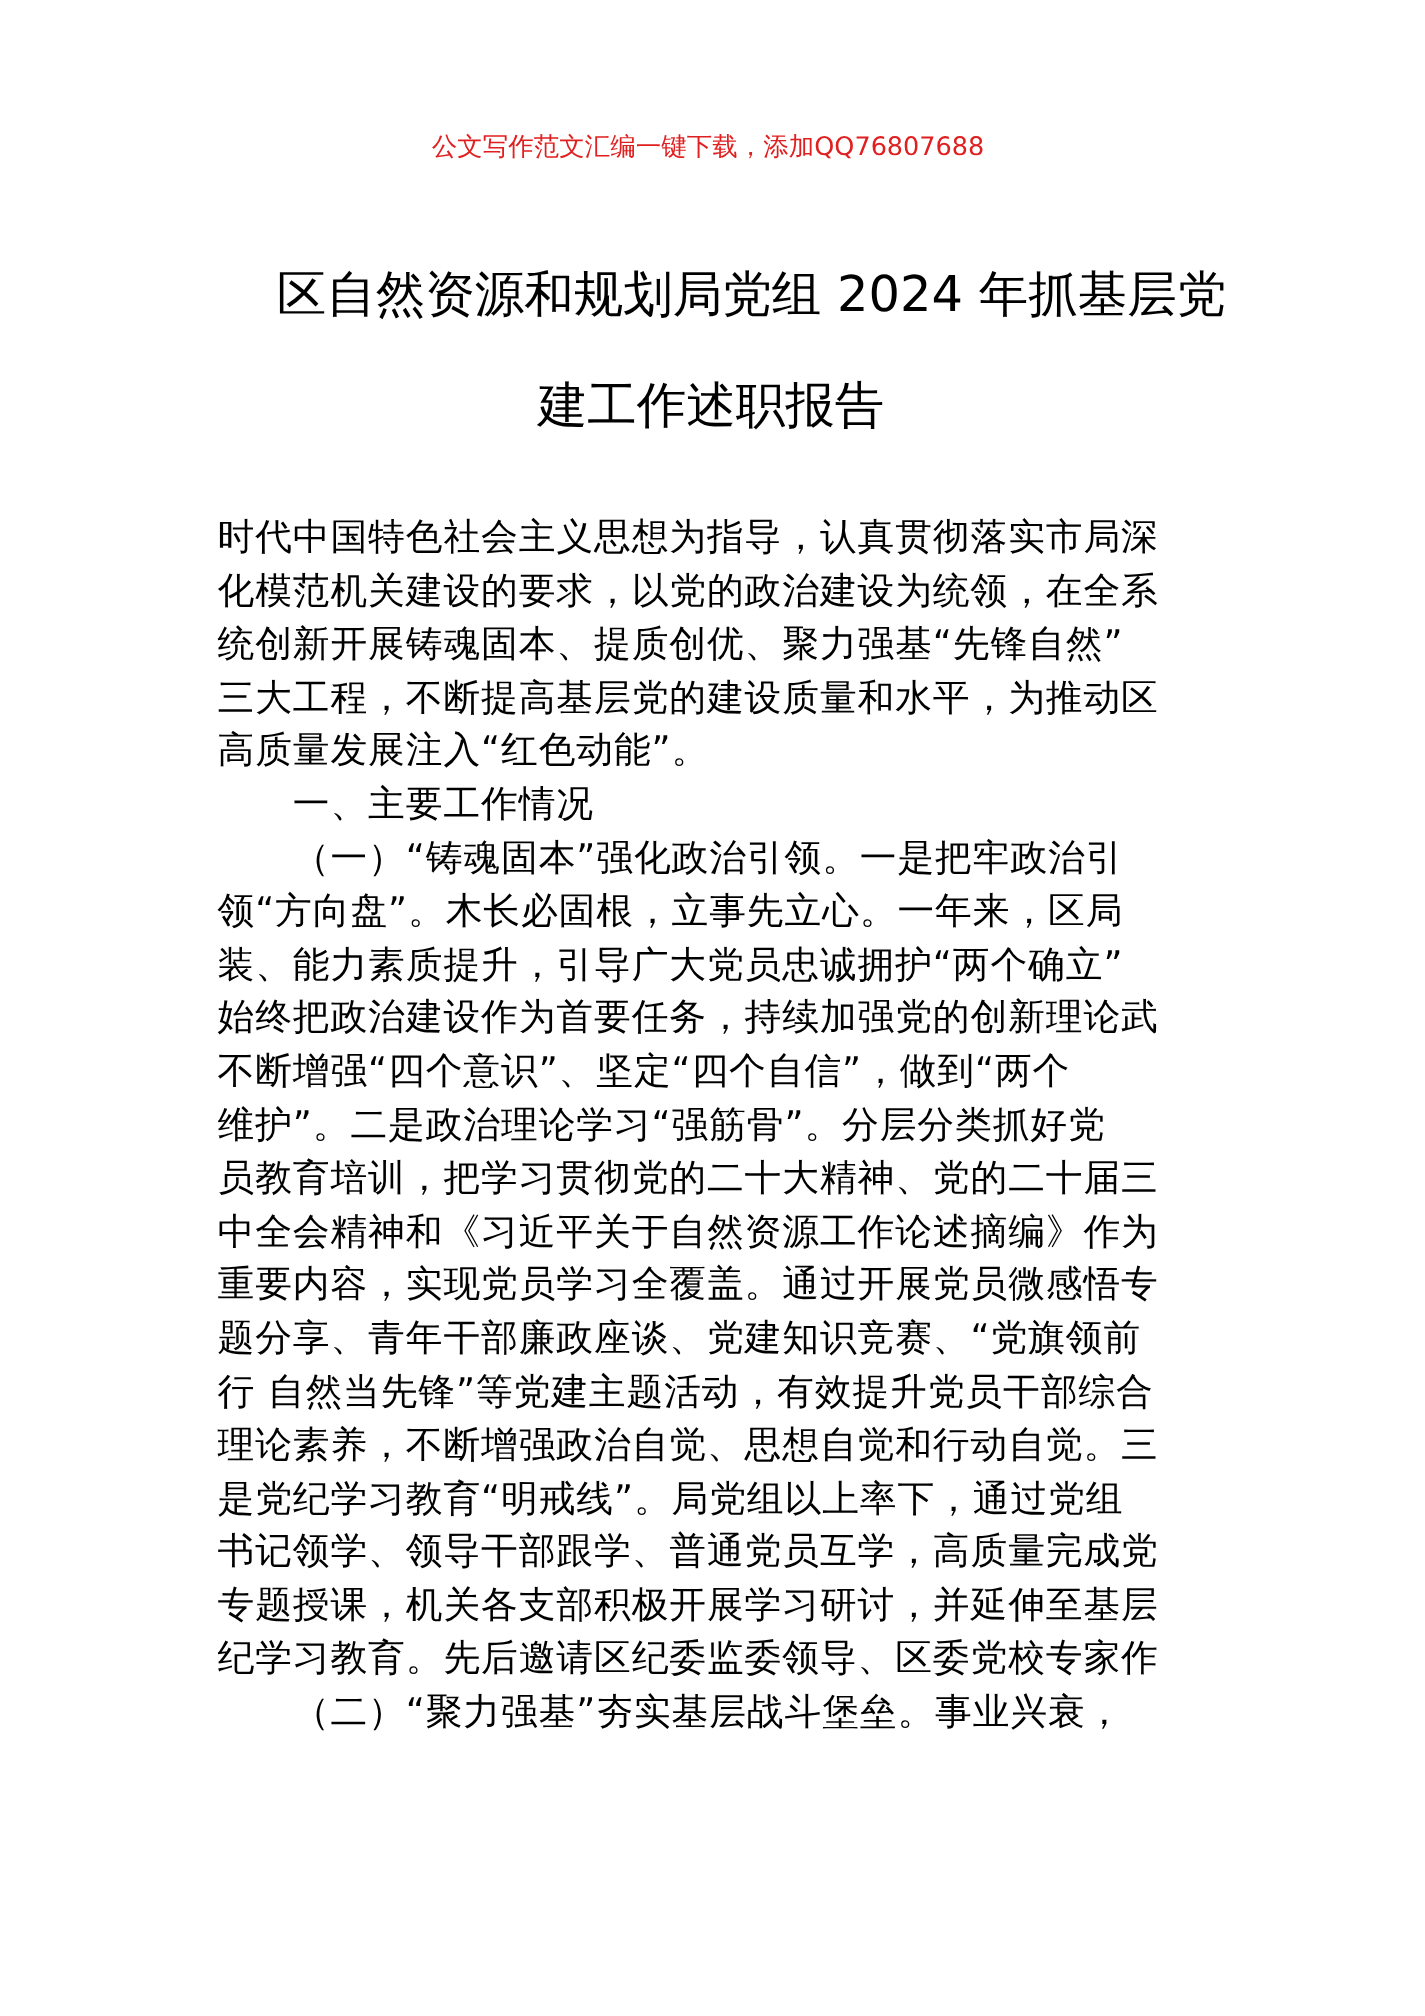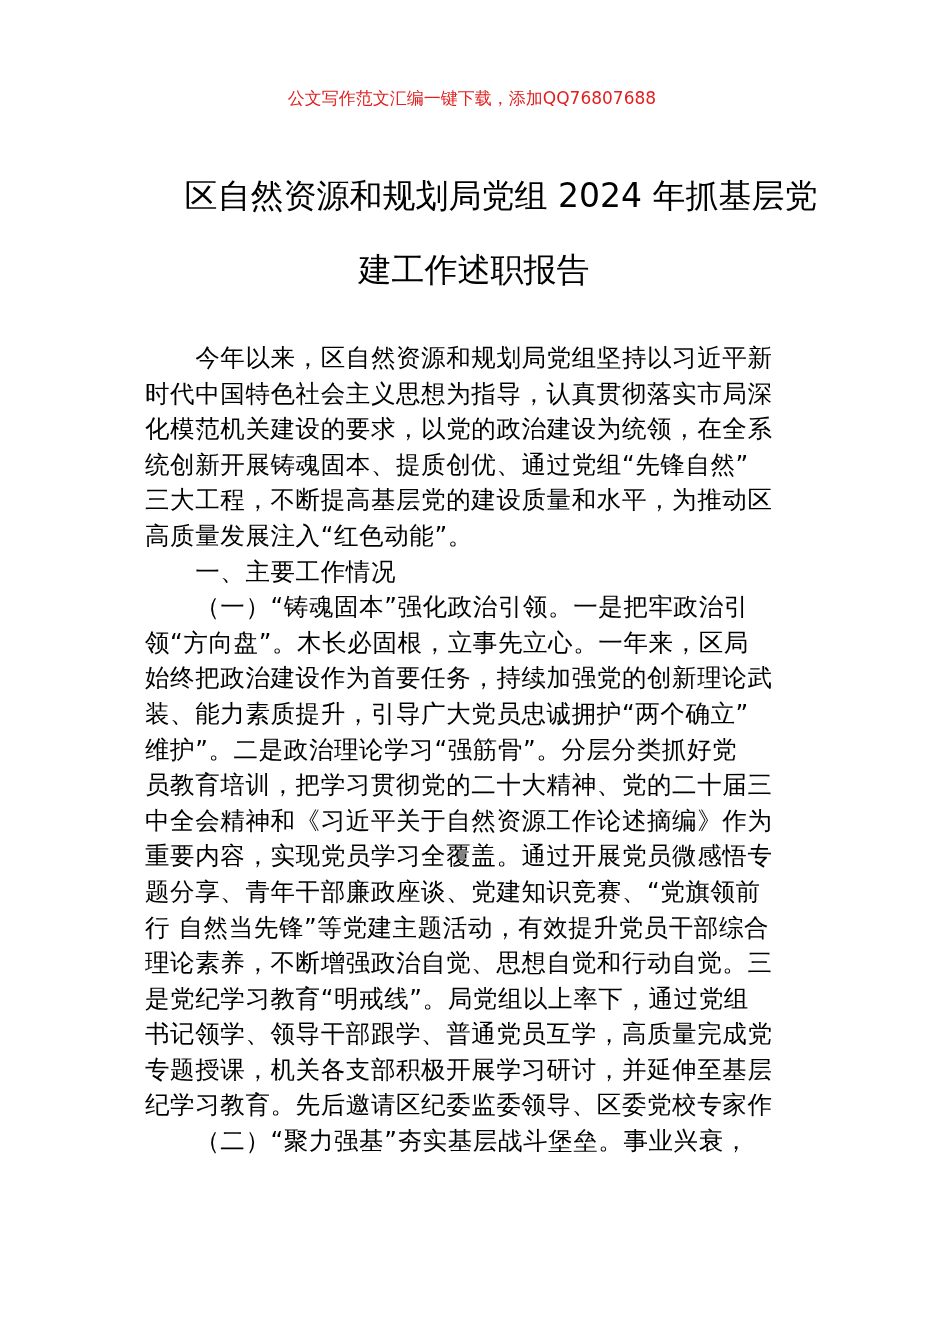--- a/index.html
+++ b/index.html
@@ -12,31 +12,31 @@
 </style>
 </head>
 <body>
 
 <div class="header-note">公文写作范文汇编一键下载，添加QQ76807688</div>
 
 <div class="title">区自然资源和规划局党组 2024 年抓基层党</div>
 <div class="title2">建工作述职报告</div>
 
 <div class="body">
-  <span class="line">　　今年以来，区自然资源和规划局党组坚持以习近平新</span>
   <span class="line">时代中国特色社会主义思想为指导，认真贯彻落实市局深</span>
   <span class="line">化模范机关建设的要求，以党的政治建设为统领，在全系</span>
-  <span class="line">统创新开展铸魂固本、提质创优、通过党组“先锋自然”</span>
+  <span class="line">统创新开展铸魂固本、提质创优、聚力强基“先锋自然”</span>
   <span class="line">三大工程，不断提高基层党的建设质量和水平，为推动区</span>
   <span class="line">高质量发展注入“红色动能”。</span>
   <span class="line">　　一、主要工作情况</span>
   <span class="line">　　（一）“铸魂固本”强化政治引领。一是把牢政治引</span>
   <span class="line">领“方向盘”。木长必固根，立事先立心。一年来，区局</span>
+  <span class="line">装、能力素质提升，引导广大党员忠诚拥护“两个确立”</span>
   <span class="line">始终把政治建设作为首要任务，持续加强党的创新理论武</span>
-  <span class="line">装、能力素质提升，引导广大党员忠诚拥护“两个确立”</span>
+  <span class="line">不断增强“四个意识”、坚定“四个自信”，做到“两个</span>
   <span class="line">维护”。二是政治理论学习“强筋骨”。分层分类抓好党</span>
   <span class="line">员教育培训，把学习贯彻党的二十大精神、党的二十届三</span>
   <span class="line">中全会精神和《习近平关于自然资源工作论述摘编》作为</span>
   <span class="line">重要内容，实现党员学习全覆盖。通过开展党员微感悟专</span>
   <span class="line">题分享、青年干部廉政座谈、党建知识竞赛、“党旗领前</span>
   <span class="line">行 自然当先锋”等党建主题活动，有效提升党员干部综合</span>
   <span class="line">理论素养，不断增强政治自觉、思想自觉和行动自觉。三</span>
   <span class="line">是党纪学习教育“明戒线”。局党组以上率下，通过党组</span>
   <span class="line">书记领学、领导干部跟学、普通党员互学，高质量完成党</span>
   <span class="line">专题授课，机关各支部积极开展学习研讨，并延伸至基层</span>

